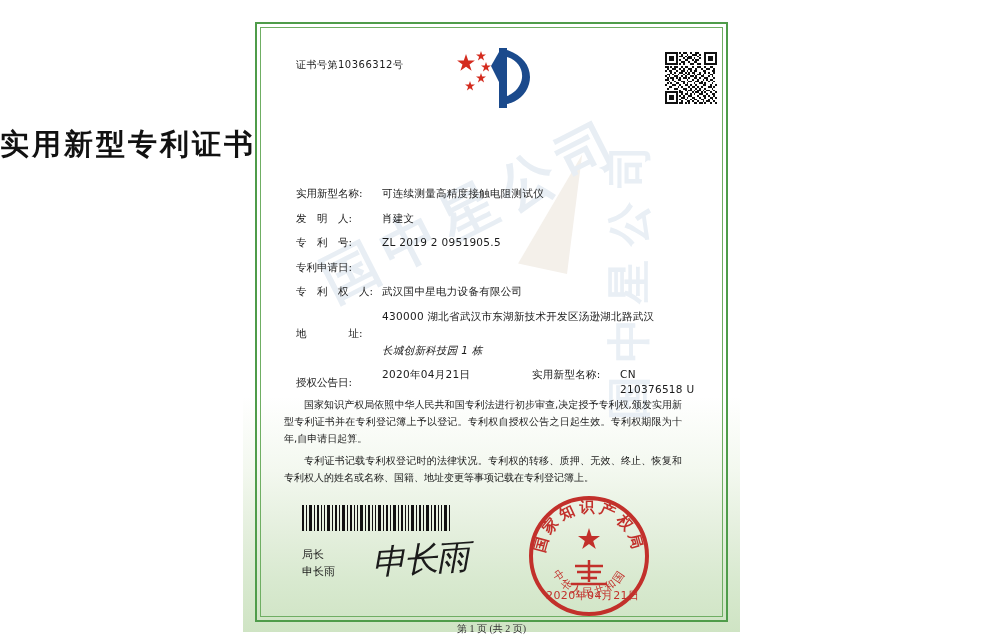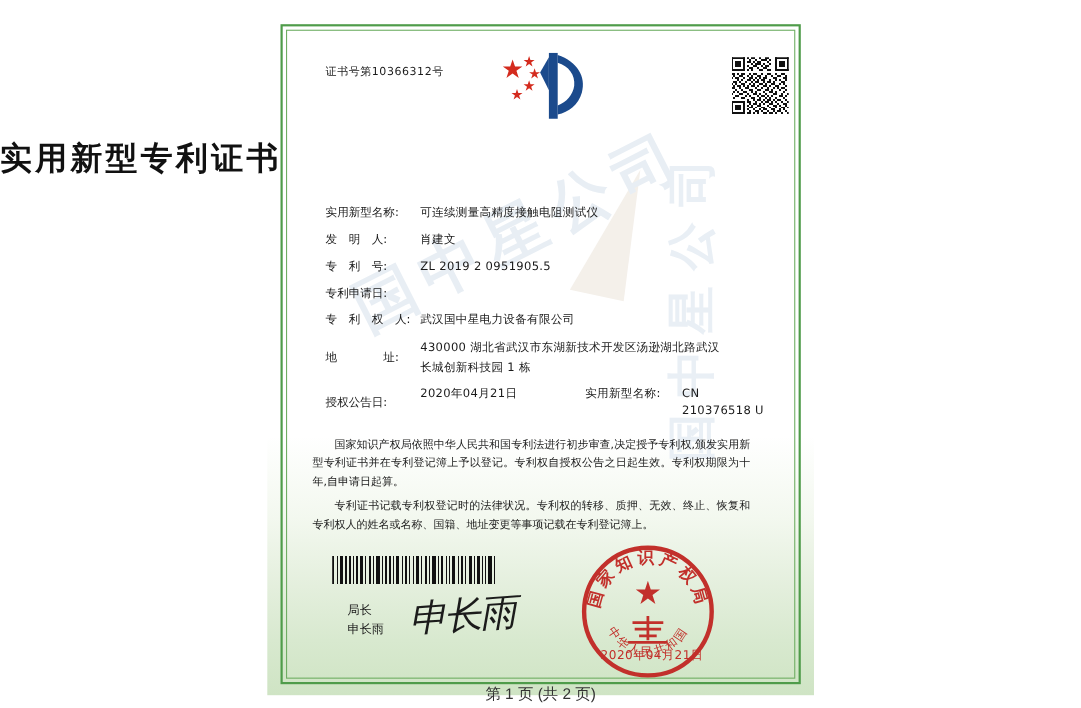--- a/index.html
+++ b/index.html
@@ -164,21 +164,22 @@
     flex: 0 0 86px;
     letter-spacing: 0px;
     white-space: nowrap;
   }
   .field-value {
     flex: 1;
     letter-spacing: 0.3px;
   }
   .field-value .sub {
     display: block;
-    margin-top: 3px;
+    margin-top: 19px;
+    font-style: italic;
   }
   .inline-pair {
     display: flex;
     width: 100%;
   }
   .inline-left {
     flex: 0 0 150px;
   }
   .inline-label2 {
     flex: 0 0 88px;
@@ -206,21 +207,21 @@
     position: absolute;
     left: 302px;
     top: 505px;
     width: 148px;
     height: 26px;
   }
 
   
   .sig-labels {
     position: absolute;
-    left: 316px;
+    left: 302px;
     top: 546px;
     font-size: 11px;
     line-height: 17px;
     color: #1a1a1a;
     font-family: "DejaVu Sans", sans-serif;
   }
   .signature {
     position: absolute;
     left: 372px;
     top: 536px;
@@ -251,23 +252,23 @@
     font-family: "DejaVu Sans", sans-serif;
     letter-spacing: 0.4px;
   }
 
   .page-footer {
     position: absolute;
     left: 0;
     right: 0;
     top: 622px;
     text-align: center;
-    font-size: 14px;
+    font-size: 10px;
     color: #333;
-    font-family: Liberation Sans, sans-serif;
+    font-family: Liberation Serif, serif;
   }
 </style>
 </head>
 <body>
 
 <div id="certificate">
 
   <div class="page-bg"></div>
   <div class="watermark-shape"></div>
   <div class="watermark">国中星公司</div>

